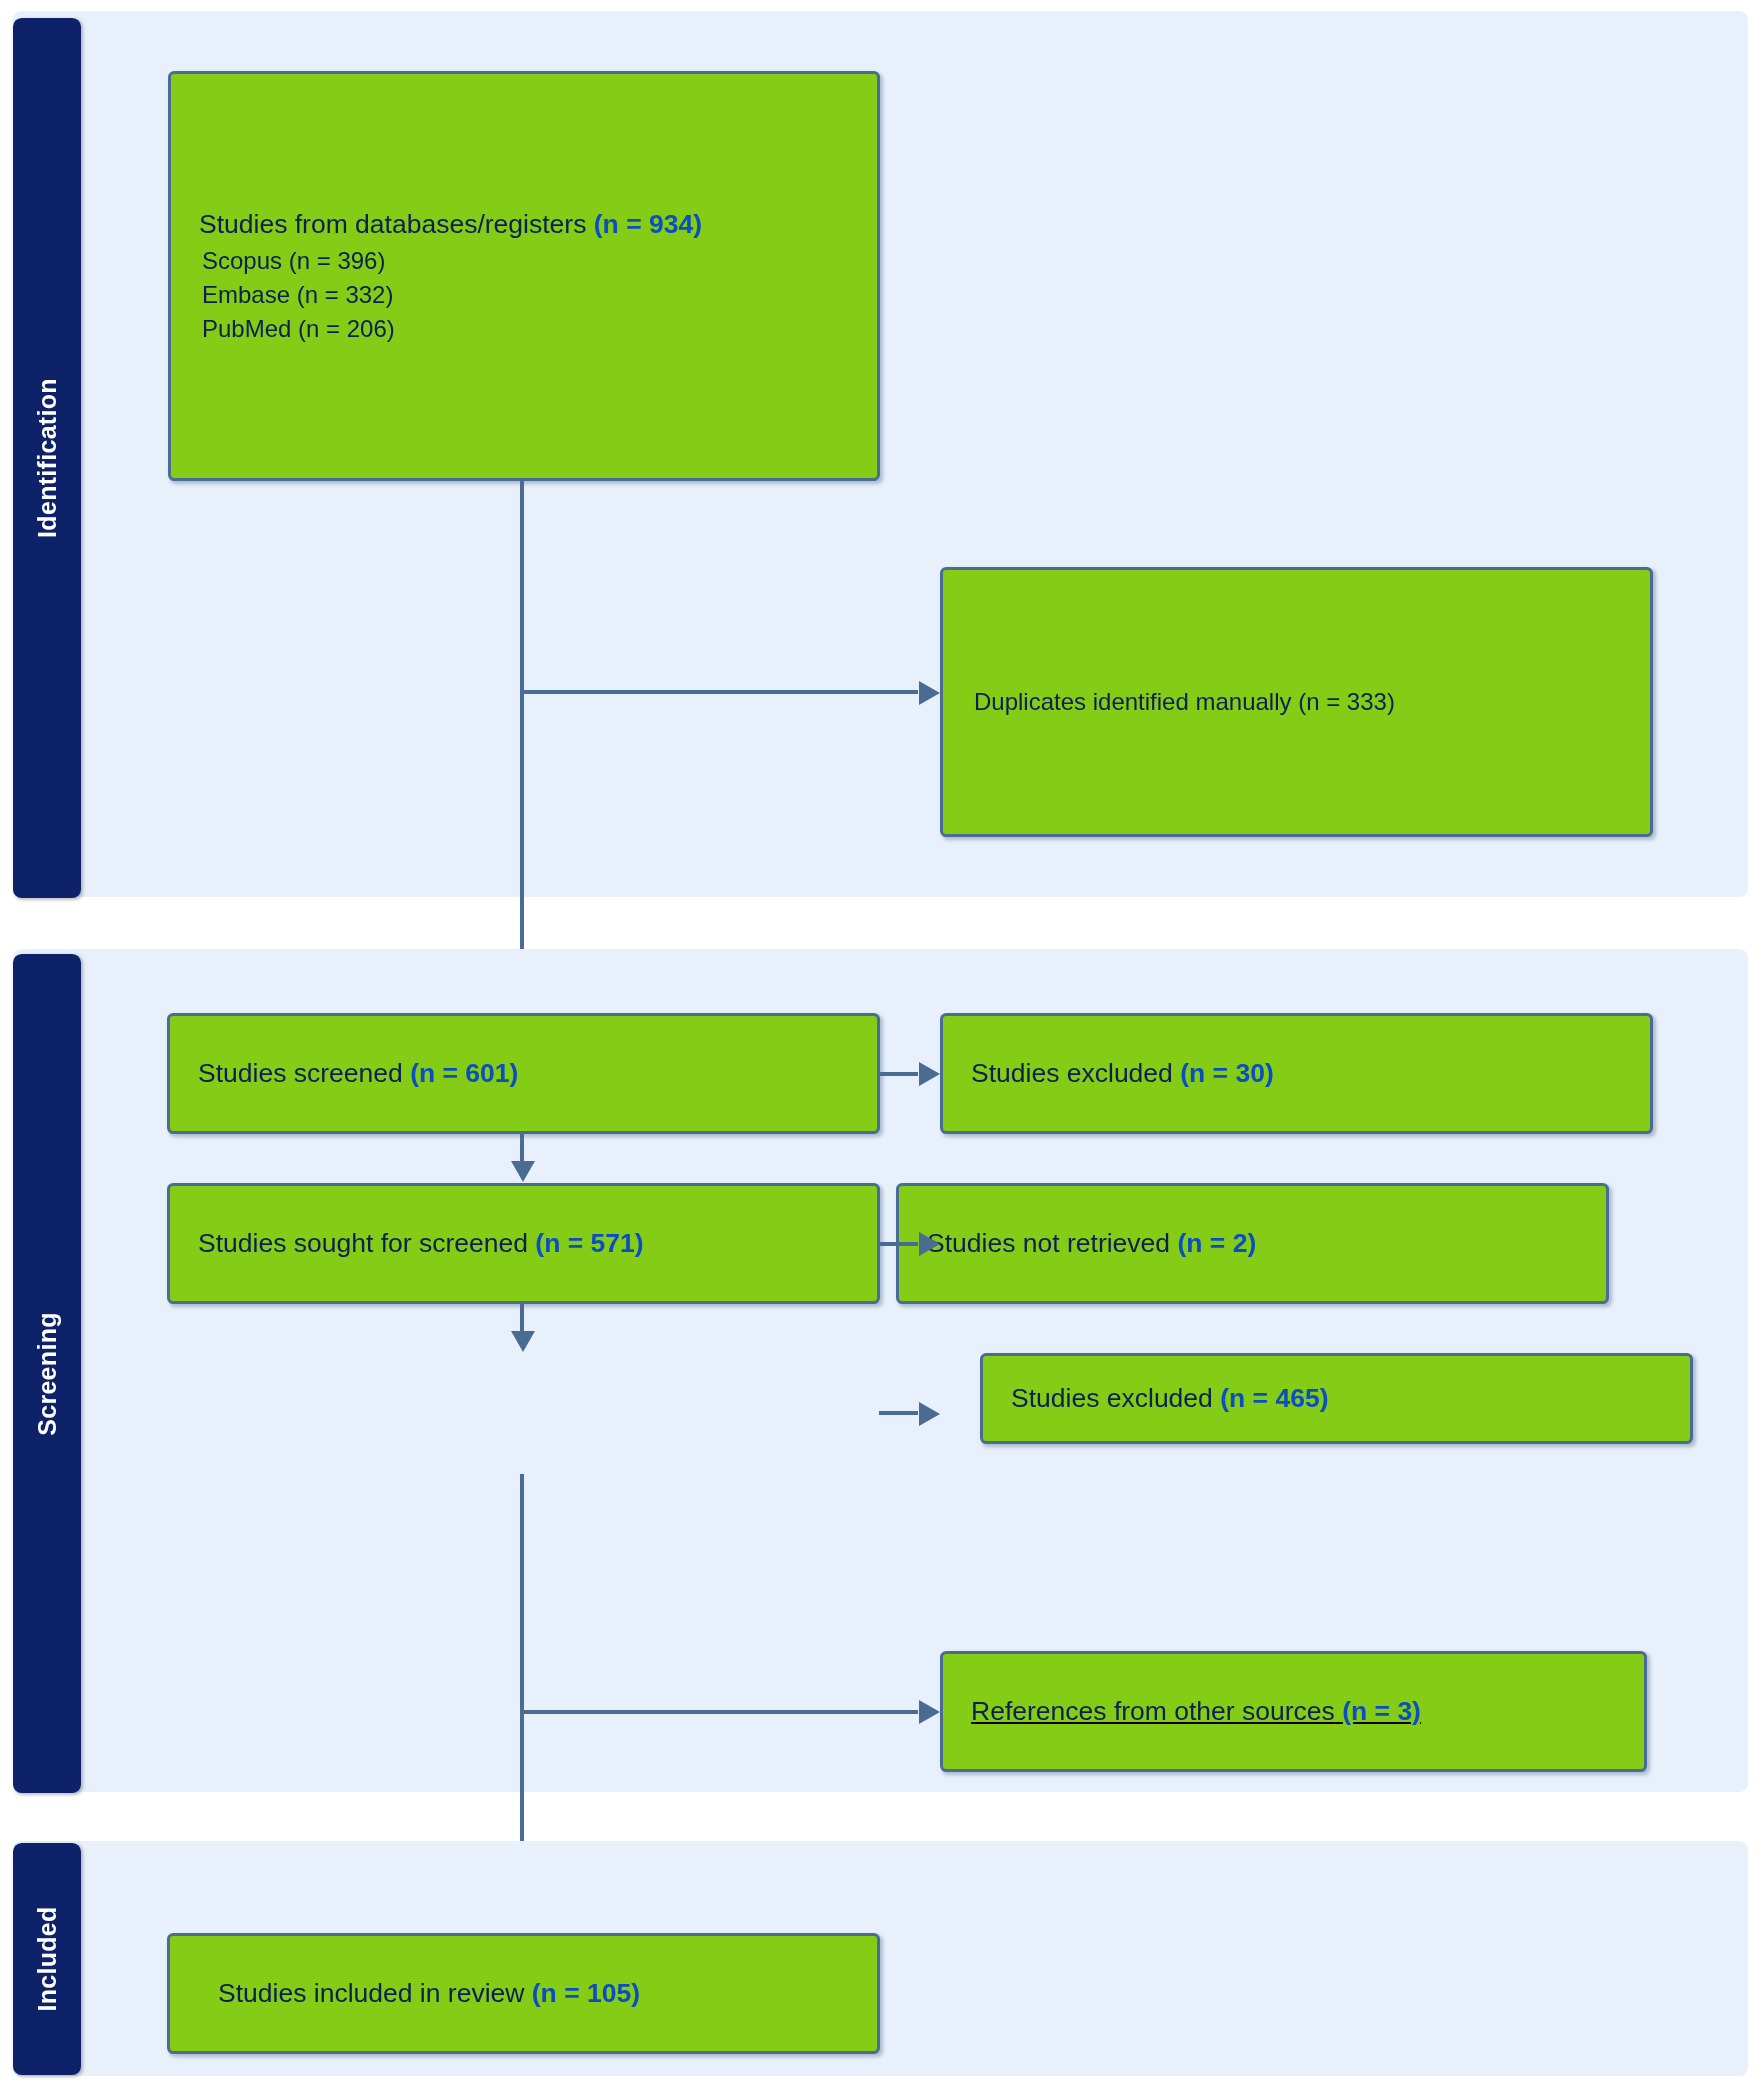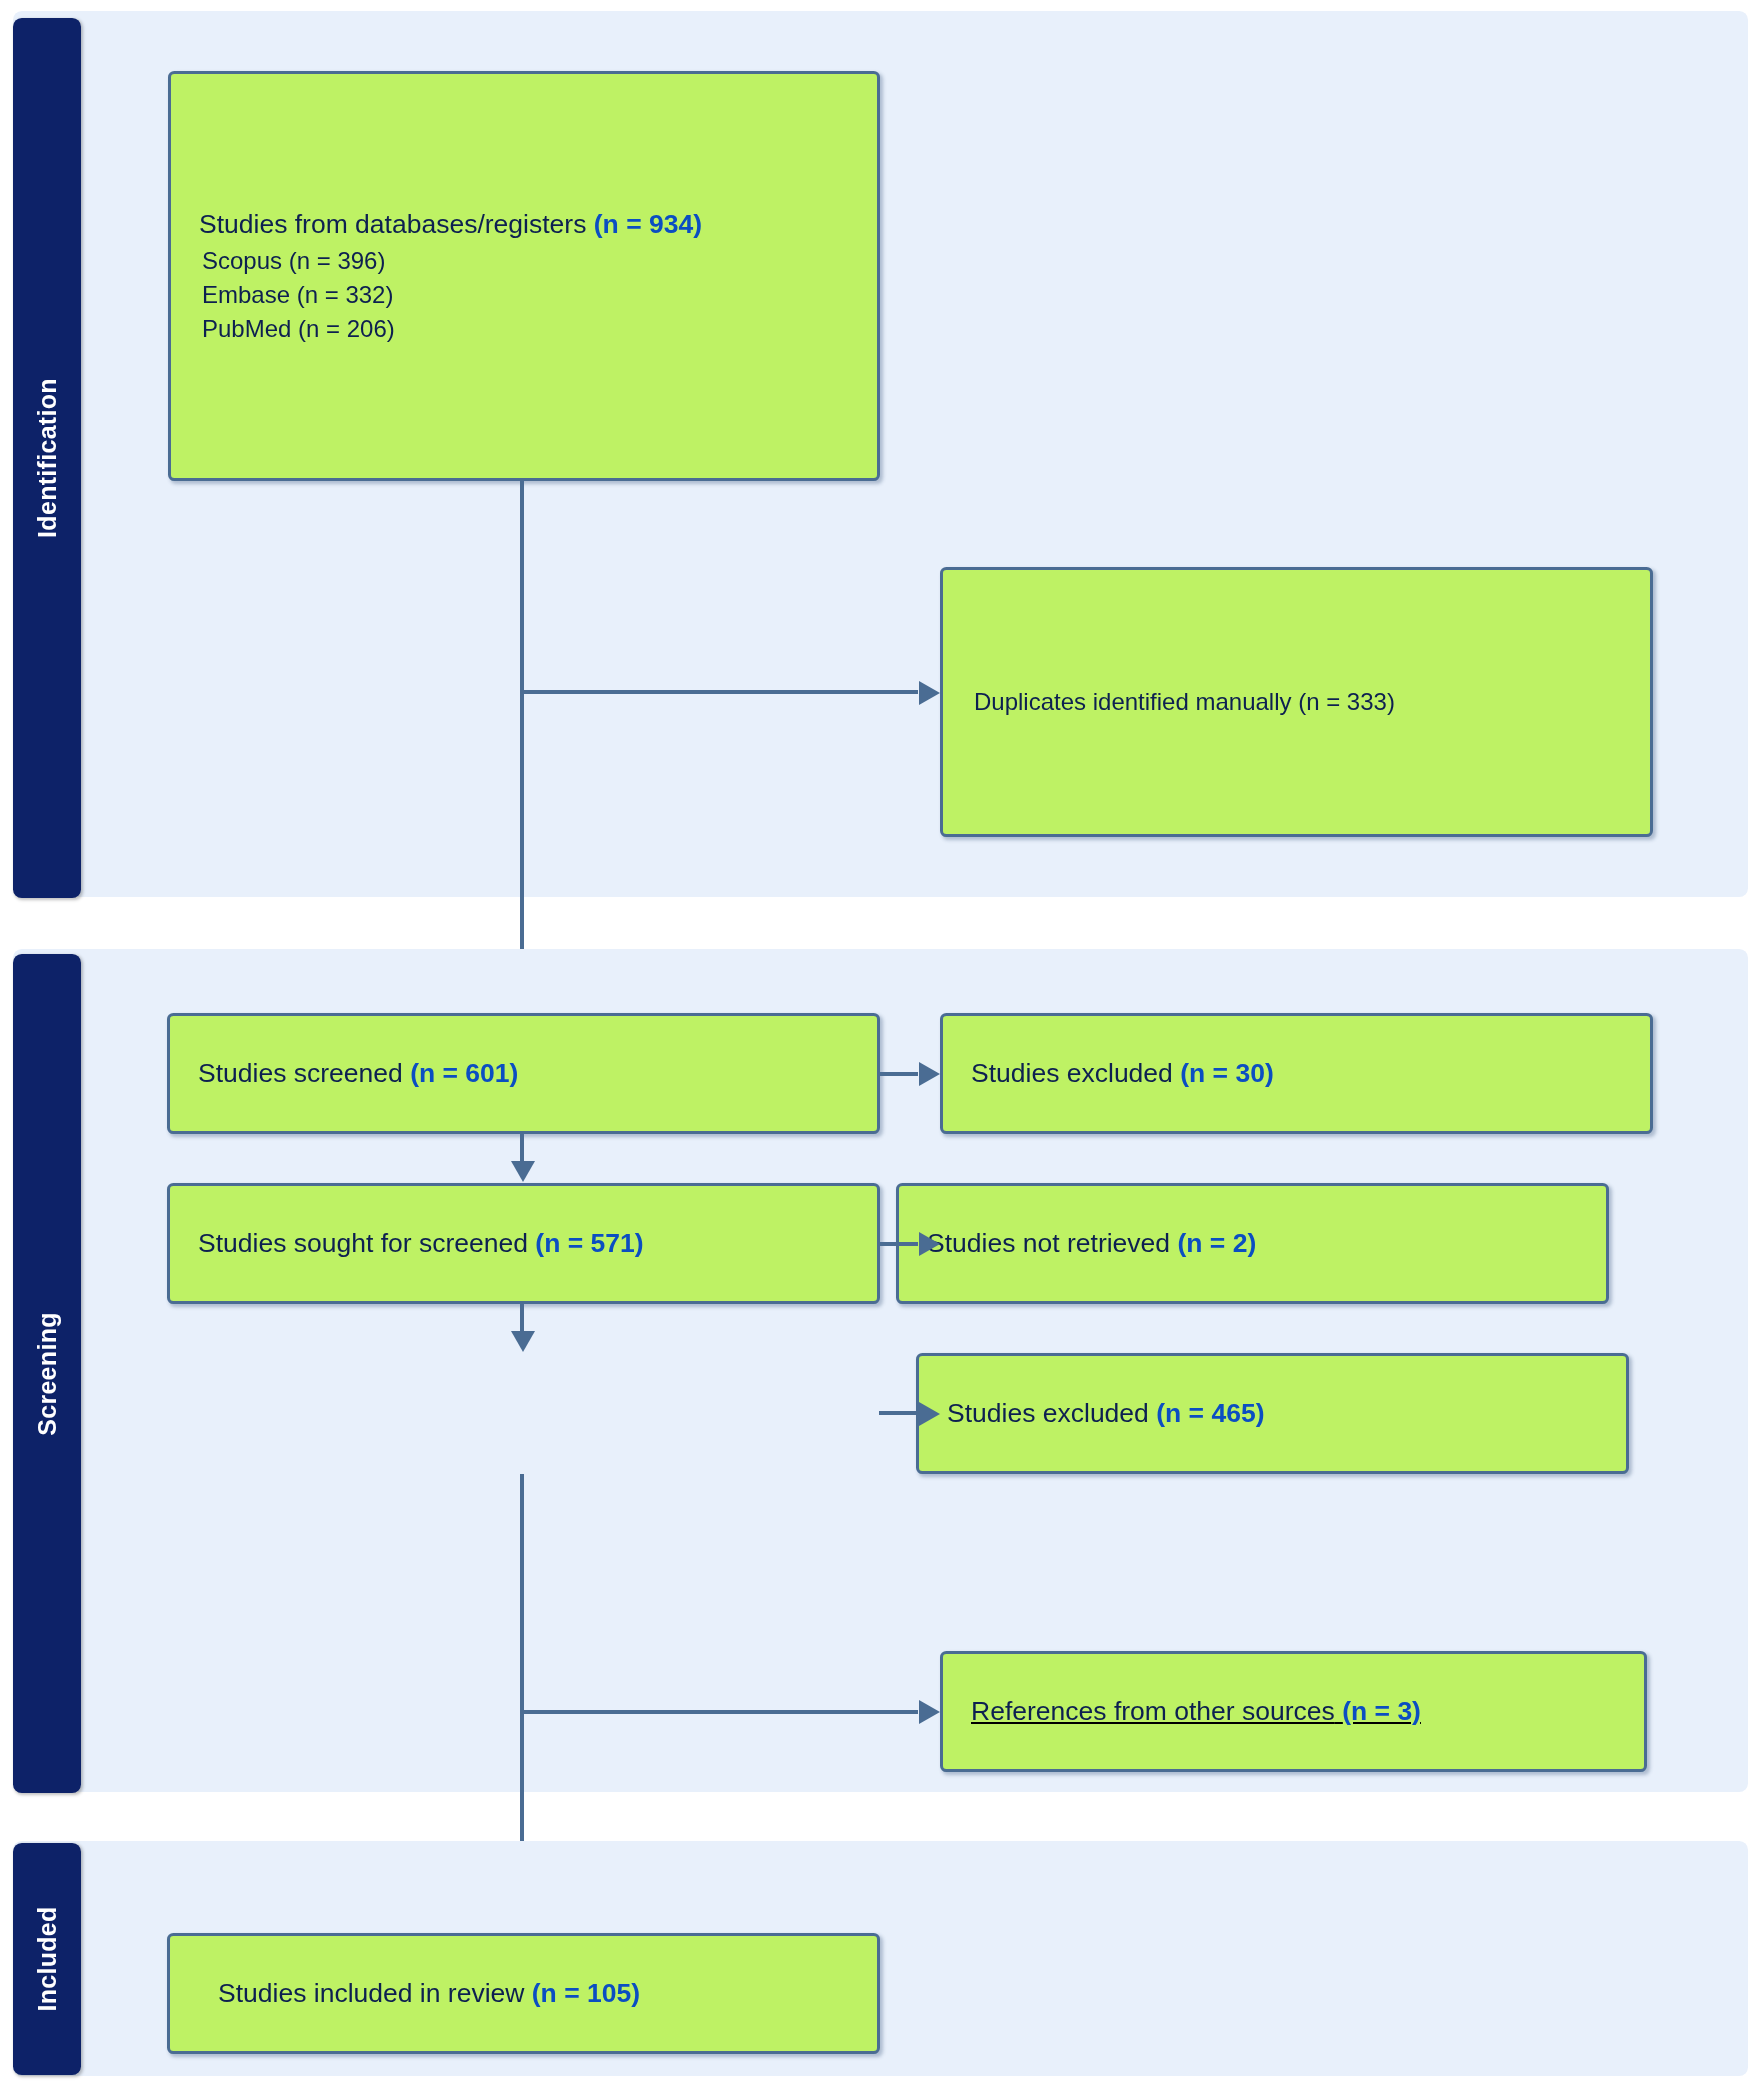--- a/index.html
+++ b/index.html
@@ -39,21 +39,21 @@
     font-size: 25px;
     font-weight: bold;
     letter-spacing: 0.3px;
     white-space: nowrap;
     font-family: "Liberation Sans", sans-serif;
   }
 
   
   .flow-box {
     position: absolute;
-    background: #bef264;
+    background: #84cc16;
     border: 3.8px solid #4a6c93;
     border-radius: 6.3px;
     box-sizing: border-box;
     box-shadow: 2.5px 2.5px 3.8px rgba(40,70,110,0.30);
     display: flex;
     flex-direction: column;
     justify-content: center;
   }
   .box-text {
     padding-left: 28px;
@@ -162,21 +162,21 @@
     </div>
   </div>
 
   <div class="conn conn-h" style="left:879px; top:1242px; width:39px; height:4.4px;"></div>
   <div class="arrow-right" style="left:919px; top:1232px;"></div>
 
   <div class="conn conn-v" style="left:520px; top:1304px; width:4.4px; height:26.5px;"></div>
   <div class="arrow-down" style="left:511px; top:1331px;"></div>
 
 
-  <div class="flow-box" style="left:916px; top:1353px; width:713px; height:121px;">
+  <div class="flow-box" style="left:980px; top:1353px; width:713px; height:91px;">
     <div class="box-text">
       <span>Studies excluded</span><span> </span><span class="count">(n = 465)</span>
     </div>
   </div>
 
   <div class="conn conn-h" style="left:879px; top:1411px; width:39px; height:4.4px;"></div>
   <div class="arrow-right" style="left:919px; top:1402px;"></div>
 
   <div class="conn conn-v" style="left:520px; top:1474px; width:4.4px; height:443px;"></div>
   <div class="arrow-down" style="left:511px; top:1917px;"></div>

